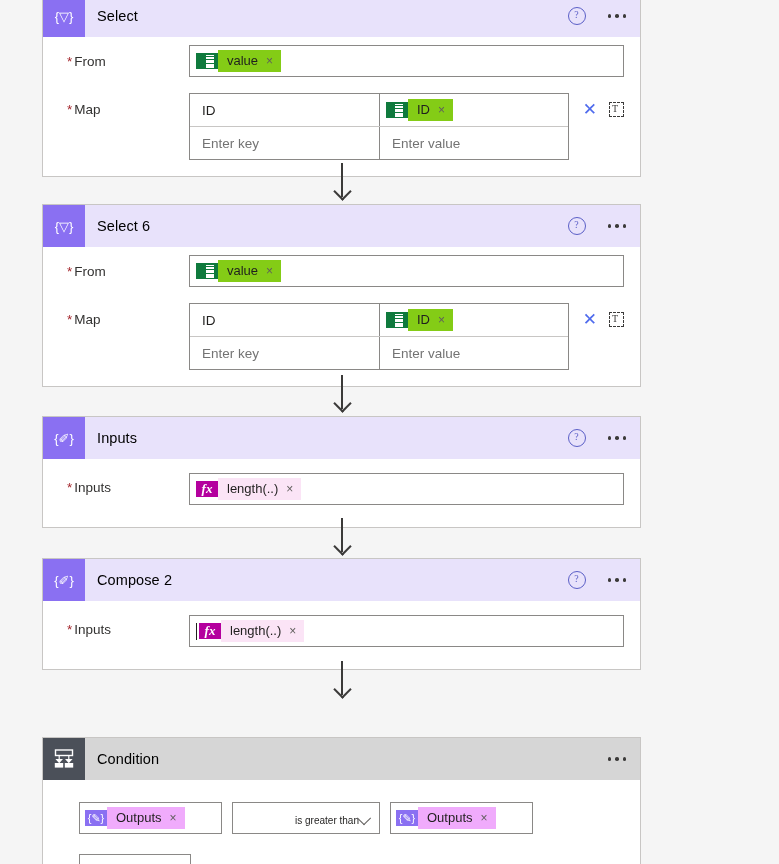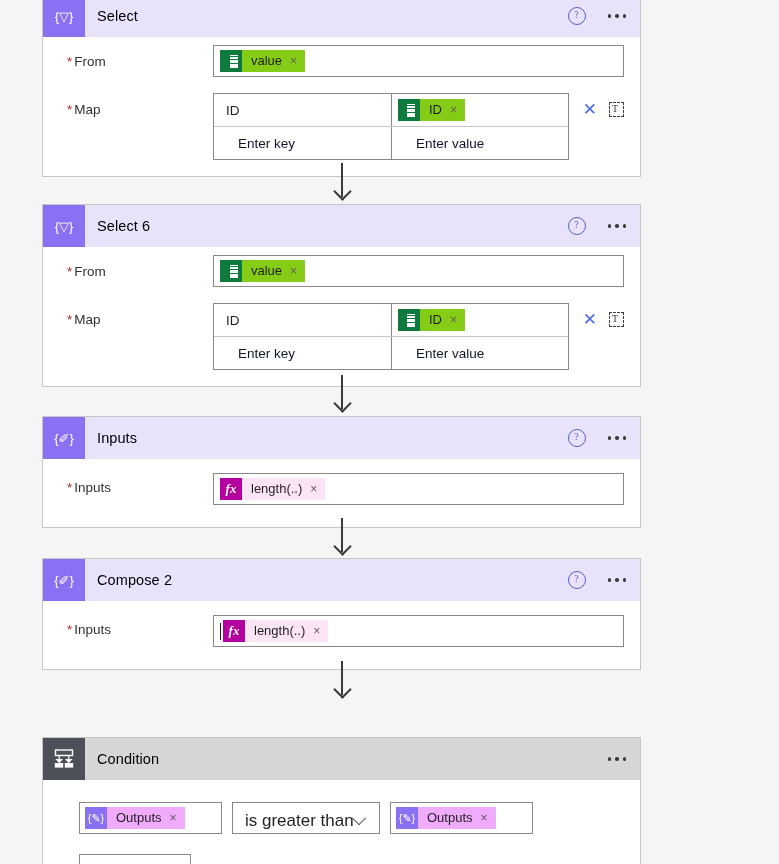--- a/index.html
+++ b/index.html
@@ -103,21 +103,20 @@
   
   .card-body {
     padding: 0 16px;
     background: #fff;
   }
 
   .field-row {
     display: flex;
     align-items: flex-start;
     padding: 8px 0;
-    gap: 24px;
   }
 
   .field-label {
     width: 130px;
     flex: 0 0 130px;
     font-size: 13.5px;
     color: #323130;
     padding-top: 9px;
     box-sizing: border-box;
     padding-left: 8px;
@@ -145,21 +144,21 @@
   
   .token {
     display: inline-flex;
     align-items: center;
     height: 22px;
     font-size: 13px;
     max-width: 100%;
   }
   .token .tok-icon {
     width: 22px;
-    height: 22px;
+    height: 16px;
     flex: 0 0 22px;
     display: flex;
     align-items: center;
     justify-content: center;
   }
   .token .tok-text {
     padding: 0 8px 0 9px;
     white-space: nowrap;
     color: #201f1e;
     line-height: 22px;
@@ -237,21 +236,21 @@
   .map-cell {
     flex: 1 1 50%;
     display: flex;
     align-items: center;
     padding: 0 6px;
     min-width: 0;
     box-sizing: border-box;
   }
   .map-cell + .map-cell { border-left: 1px solid #8a8886; }
   .cell-text { font-size: 13.5px; color: #201f1e; padding-left: 6px; }
-  .cell-ph { font-size: 13.5px; color: #0f172a; padding-left: 6px; margin-left: 12px; }
+  .cell-ph { font-size: 13.5px; color: #737373; padding-left: 6px; }
 
   .map-tools {
     display: flex;
     align-items: center;
     gap: 12px;
     padding-left: 14px;
     height: 32px;
   }
   .x-icon {
     color: #4f6bed;
@@ -289,23 +288,23 @@
     height: 32px;
     display: flex;
     align-items: center;
     padding: 0 5px;
     background: #fff;
     box-sizing: border-box;
   }
   .cond-operand { width: 143px; }
   .cond-operator {
     width: 148px;
-    justify-content: flex-start;
+    justify-content: flex-end;
     padding: 5px 10px 0 12px;
-    font-size: 17px;
+    font-size: 10px;
     color: #201f1e;
     cursor: pointer;
   }
   .chev {
     width: 9px; height: 9px;
     border-right: 1.3px solid #605e5c;
     border-bottom: 1.3px solid #605e5c;
     transform: rotate(45deg) translate(-2px,-2px);
   }
 

